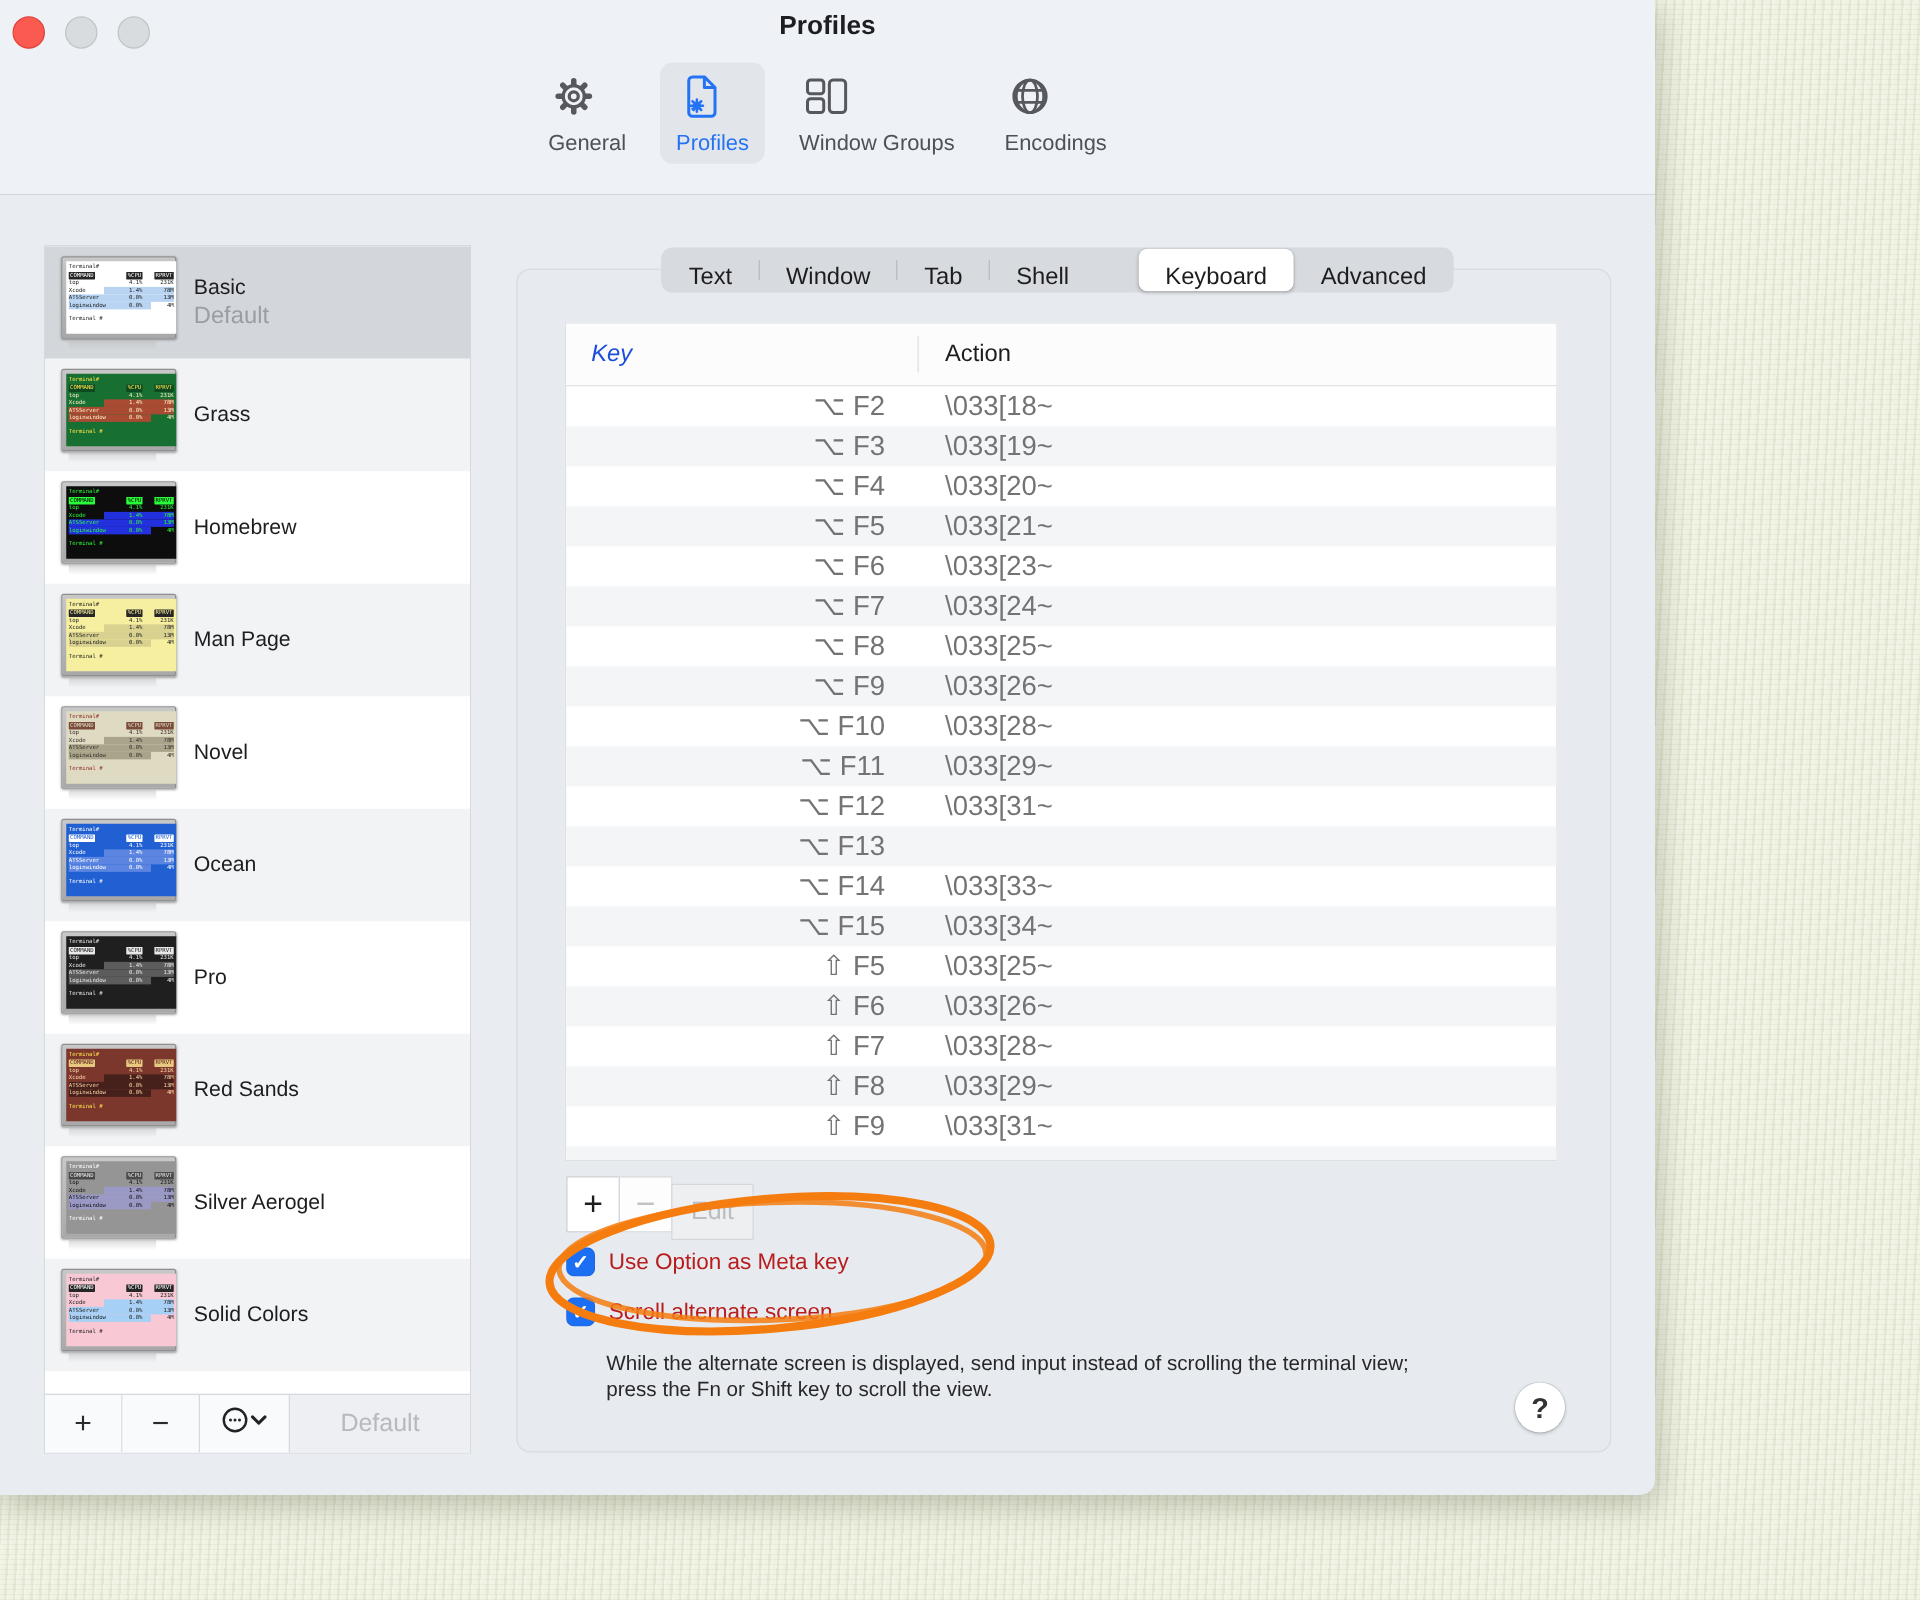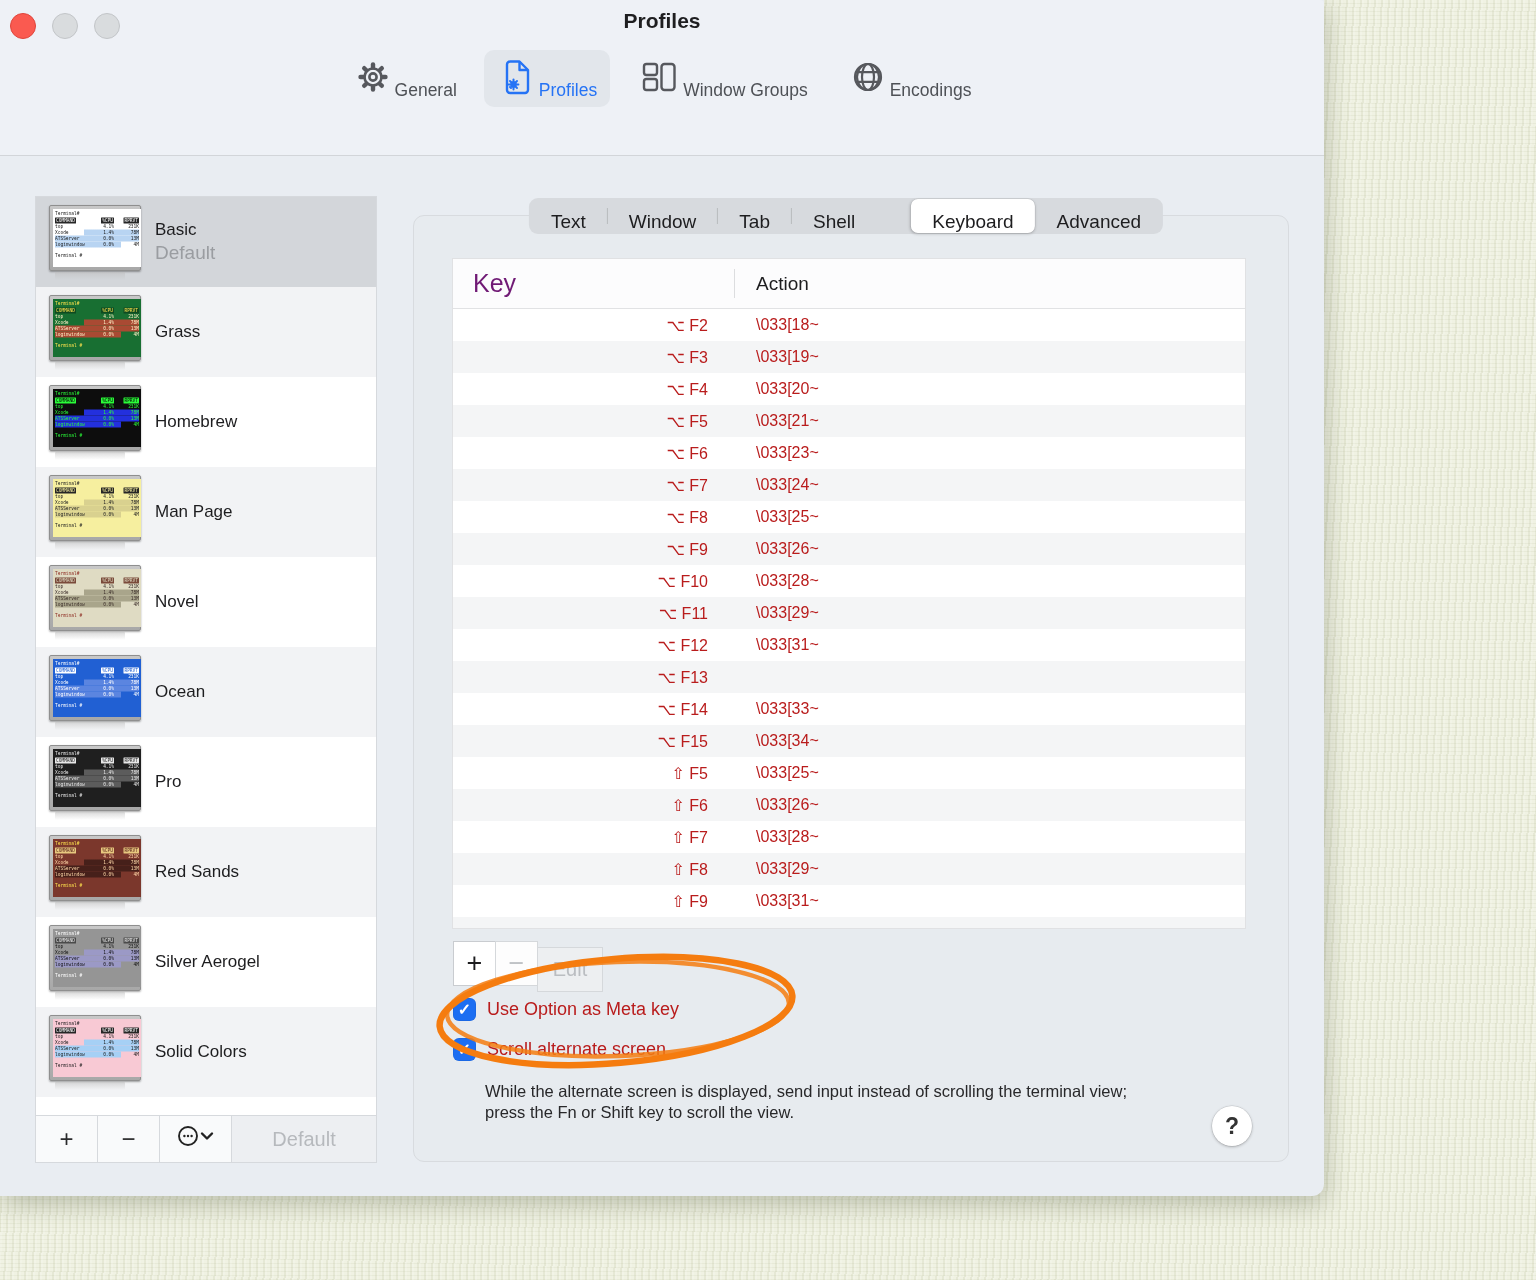--- a/index.html
+++ b/index.html
@@ -17,21 +17,21 @@
   .titlebar{position:absolute;left:0;top:0;right:0;height:155px;background:#eef1f6;
     border-bottom:1px solid #d2d5d9;border-top-right-radius:4px;}
   .traffic{position:absolute;left:10px;top:13px;display:flex;gap:16px;}
   .light{width:24px;height:24px;border-radius:50%;}
   .light.red{background:#fa5a50;border:1px solid #e0443a;}
   .light.dim{background:#d9dcde;border:1px solid #c2c5c8;}
   .win-title{position:absolute;top:9px;left:0;right:0;text-align:center;
     font-size:21px;font-weight:700;color:#1e1e20;}
   .toolbar{position:absolute;top:50px;left:0;right:0;display:flex;justify-content:center;
     align-items:flex-end;gap:14px;}
-  .tb-item{display:flex;flex-direction:row;align-items:flex-end;gap:2px;
+  .tb-item{display:flex;flex-direction:column;align-items:flex-start;gap:2px;
     padding:7px 13px 6px;border-radius:10px;}
   .tb-item.selected{background:#e2e6eb;}
   .tb-label{font-size:17.5px;color:#4e5156;white-space:nowrap;}
   .tb-item.selected .tb-label{color:#2573f5;}
   
   .sidebar{position:absolute;left:35px;top:196px;width:342px;height:967px;background:#ffffff;
     border:1px solid #d6d9dd;box-sizing:border-box;display:flex;flex-direction:column;}
   .profile-list{flex:1;overflow:hidden;}
   .p-row{height:90px;display:flex;align-items:center;gap:14px;padding-left:13px;box-sizing:border-box;}
   .p-row.alt{background:#f2f3f5;}
@@ -73,25 +73,25 @@
   .seg{height:34px;display:flex;align-items:flex-end;padding:0 21px;border-radius:7px;
     font-size:19px;color:#1d1d1f;white-space:nowrap;}
   .seg.selected{background:#ffffff;box-shadow:0 0 0 .5px rgba(0,0,0,.08),0 1px 3px rgba(0,0,0,.22);margin-left:34px;}
   .seg-sep{width:1px;height:16px;background:#b8bbbe;}
   .seg-sep.hidden{visibility:hidden;}
   
   .ktable{position:absolute;left:452px;top:258px;width:794px;box-sizing:border-box;
     border:1px solid #e0e1e3;background:#ffffff;}
   .khead{position:relative;height:49px;display:grid;grid-template-columns:281px 1fr;
     align-items:center;background:#fcfcfd;border-bottom:1px solid #e1e2e4;}
-  .khead .kh-key{padding-left:20px;font-size:25px;color:#701a75;}
+  .khead .kh-key{padding-left:20px;font-size:19px;color:#1d4ed8;font-style:italic;}
   .khead .kh-action{padding-left:22px;font-size:19px;color:#1d1d1f;}
   .khead-sep{position:absolute;left:281px;top:10px;bottom:10px;width:1px;background:#dcdddf;}
   .krow{height:32px;display:grid;grid-template-columns:281px 1fr;align-items:center;
-    font-size:16px;color:#b91c1c;}
+    font-size:22px;color:#737373;}
   .krow.alt{background:#f4f5f6;}
   .k-key{text-align:right;padding-right:26px;}
   .k-action{padding-left:22px;}
   .table-sliver{height:11px;background:#f4f5f6;}
   
   .mini-btn{position:absolute;box-sizing:border-box;display:flex;align-items:center;justify-content:center;}
   .btn-addrow{left:453px;top:941px;width:43px;height:45px;background:#ffffff;border:1px solid #c9ccd0;
     font-size:27px;color:#1d1d1f;}
   .btn-removerow{left:495px;top:941px;width:43px;height:45px;background:#fdfdfd;border:1px solid #d5d8db;
     font-size:27px;color:#c0c3c6;}

